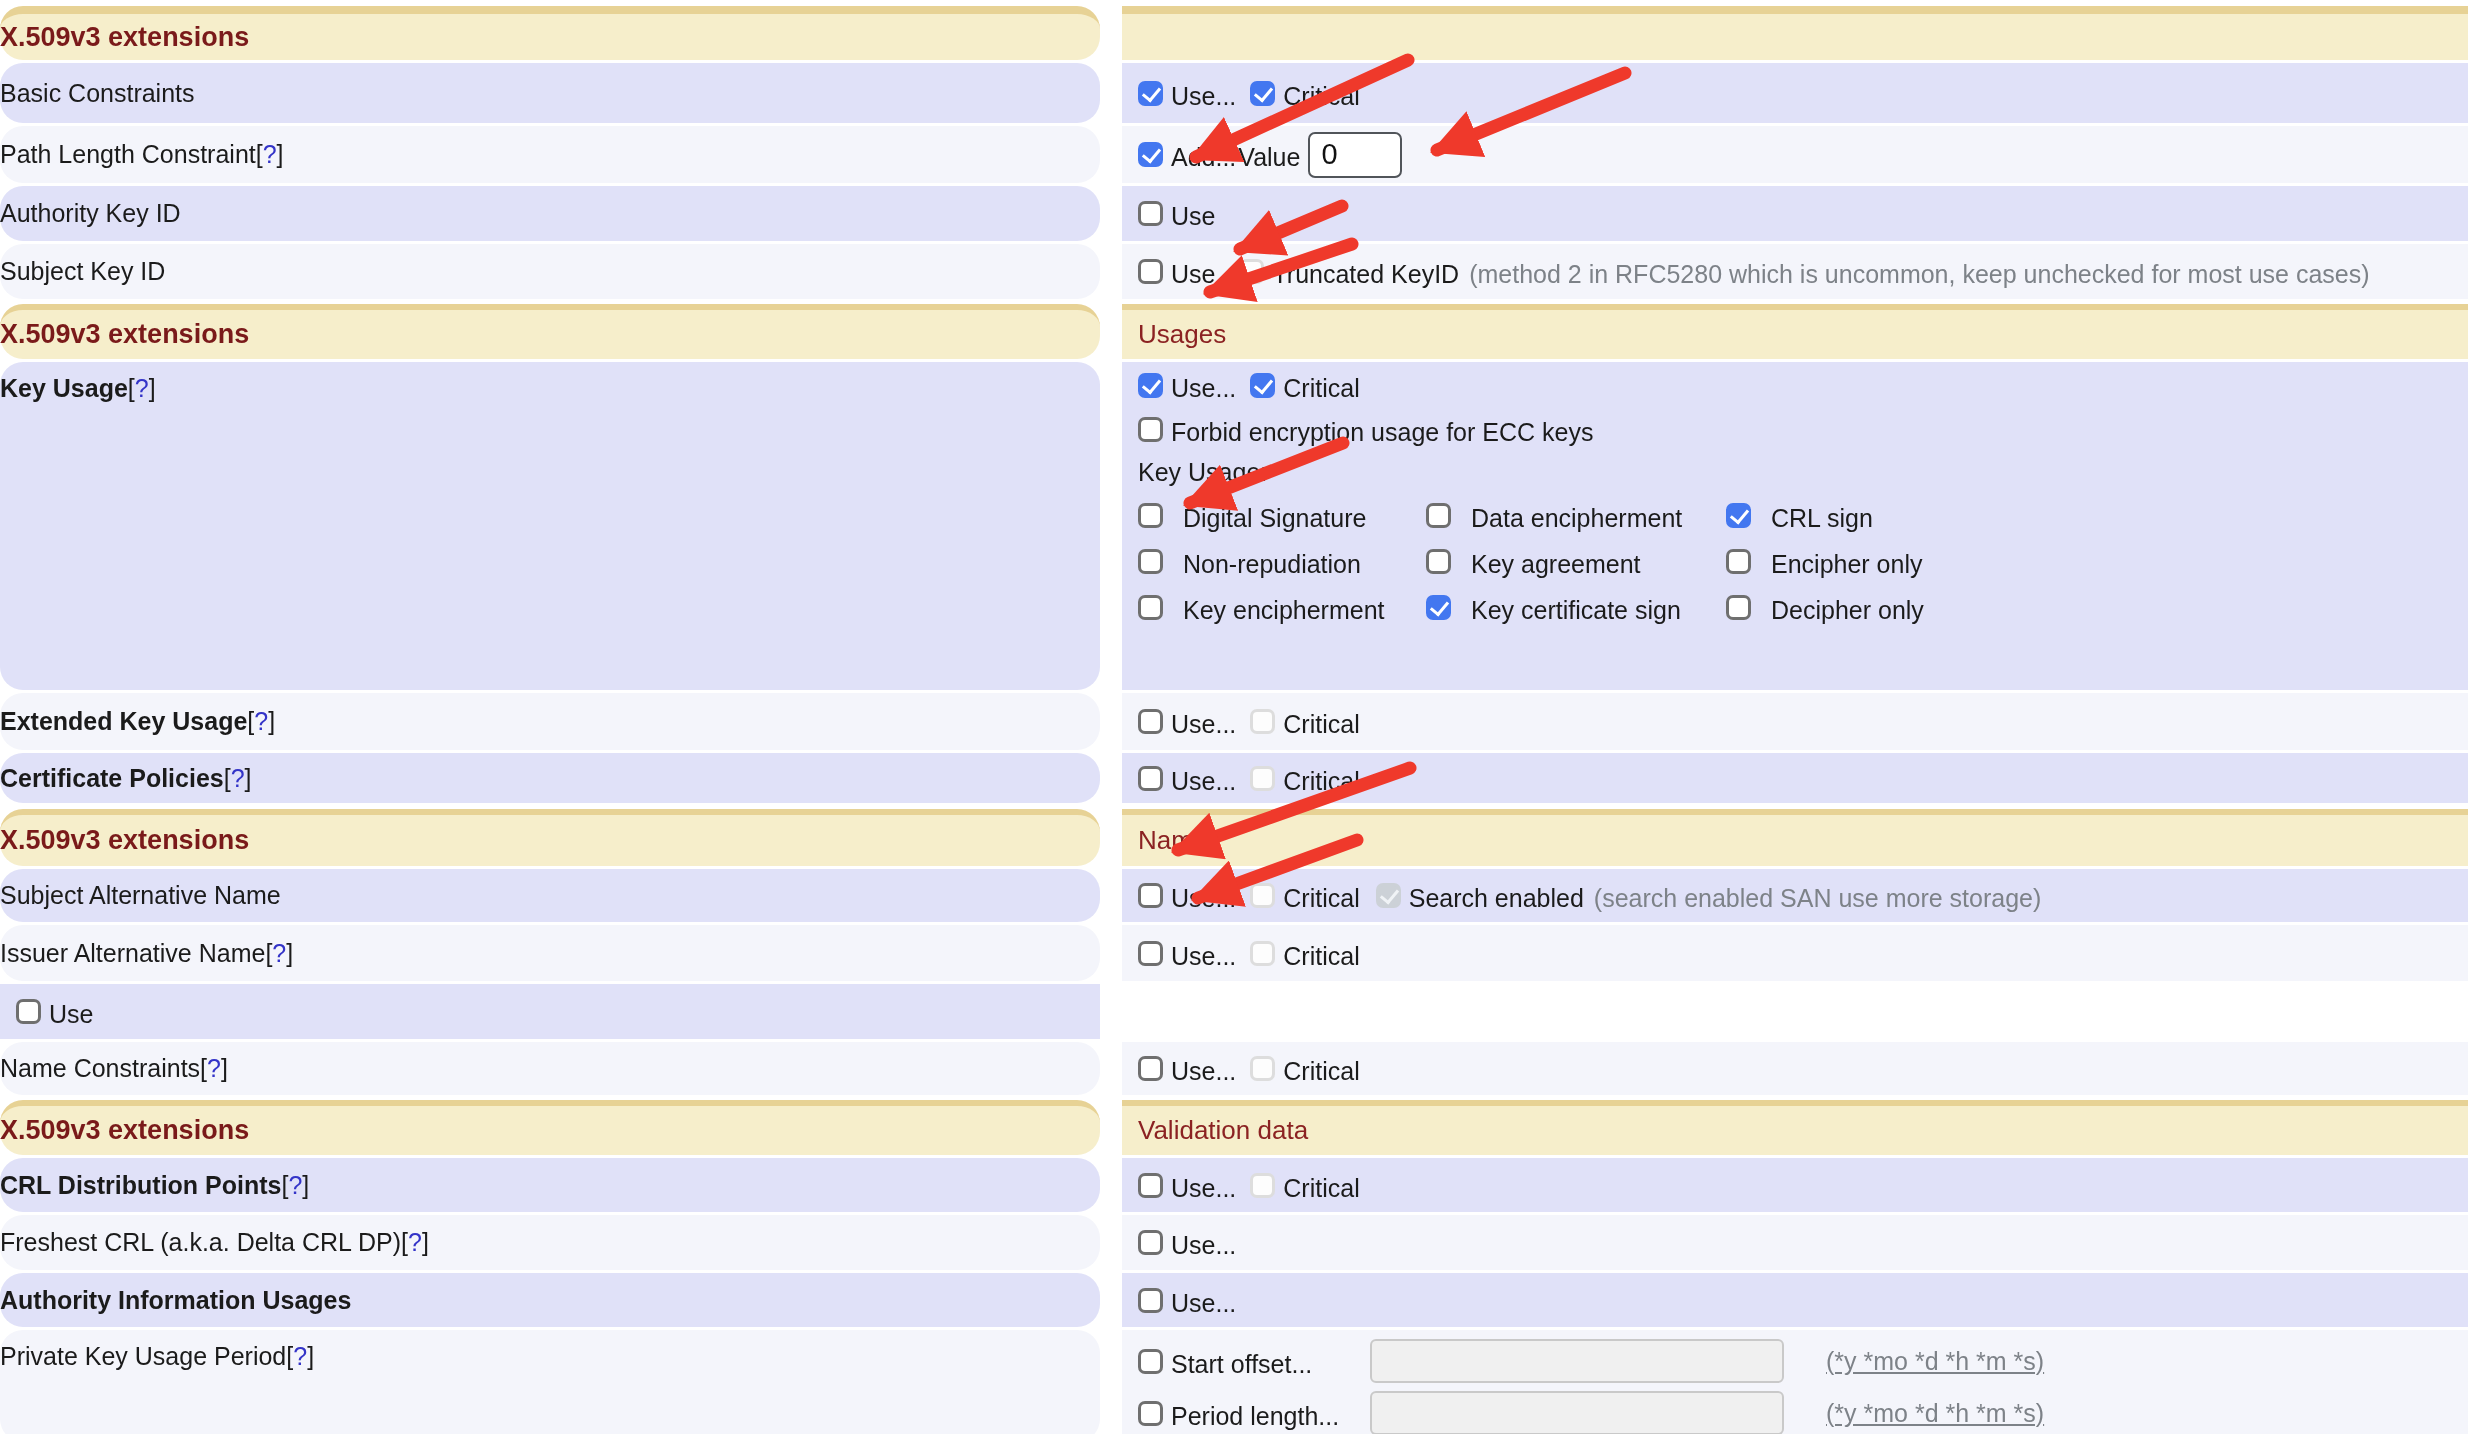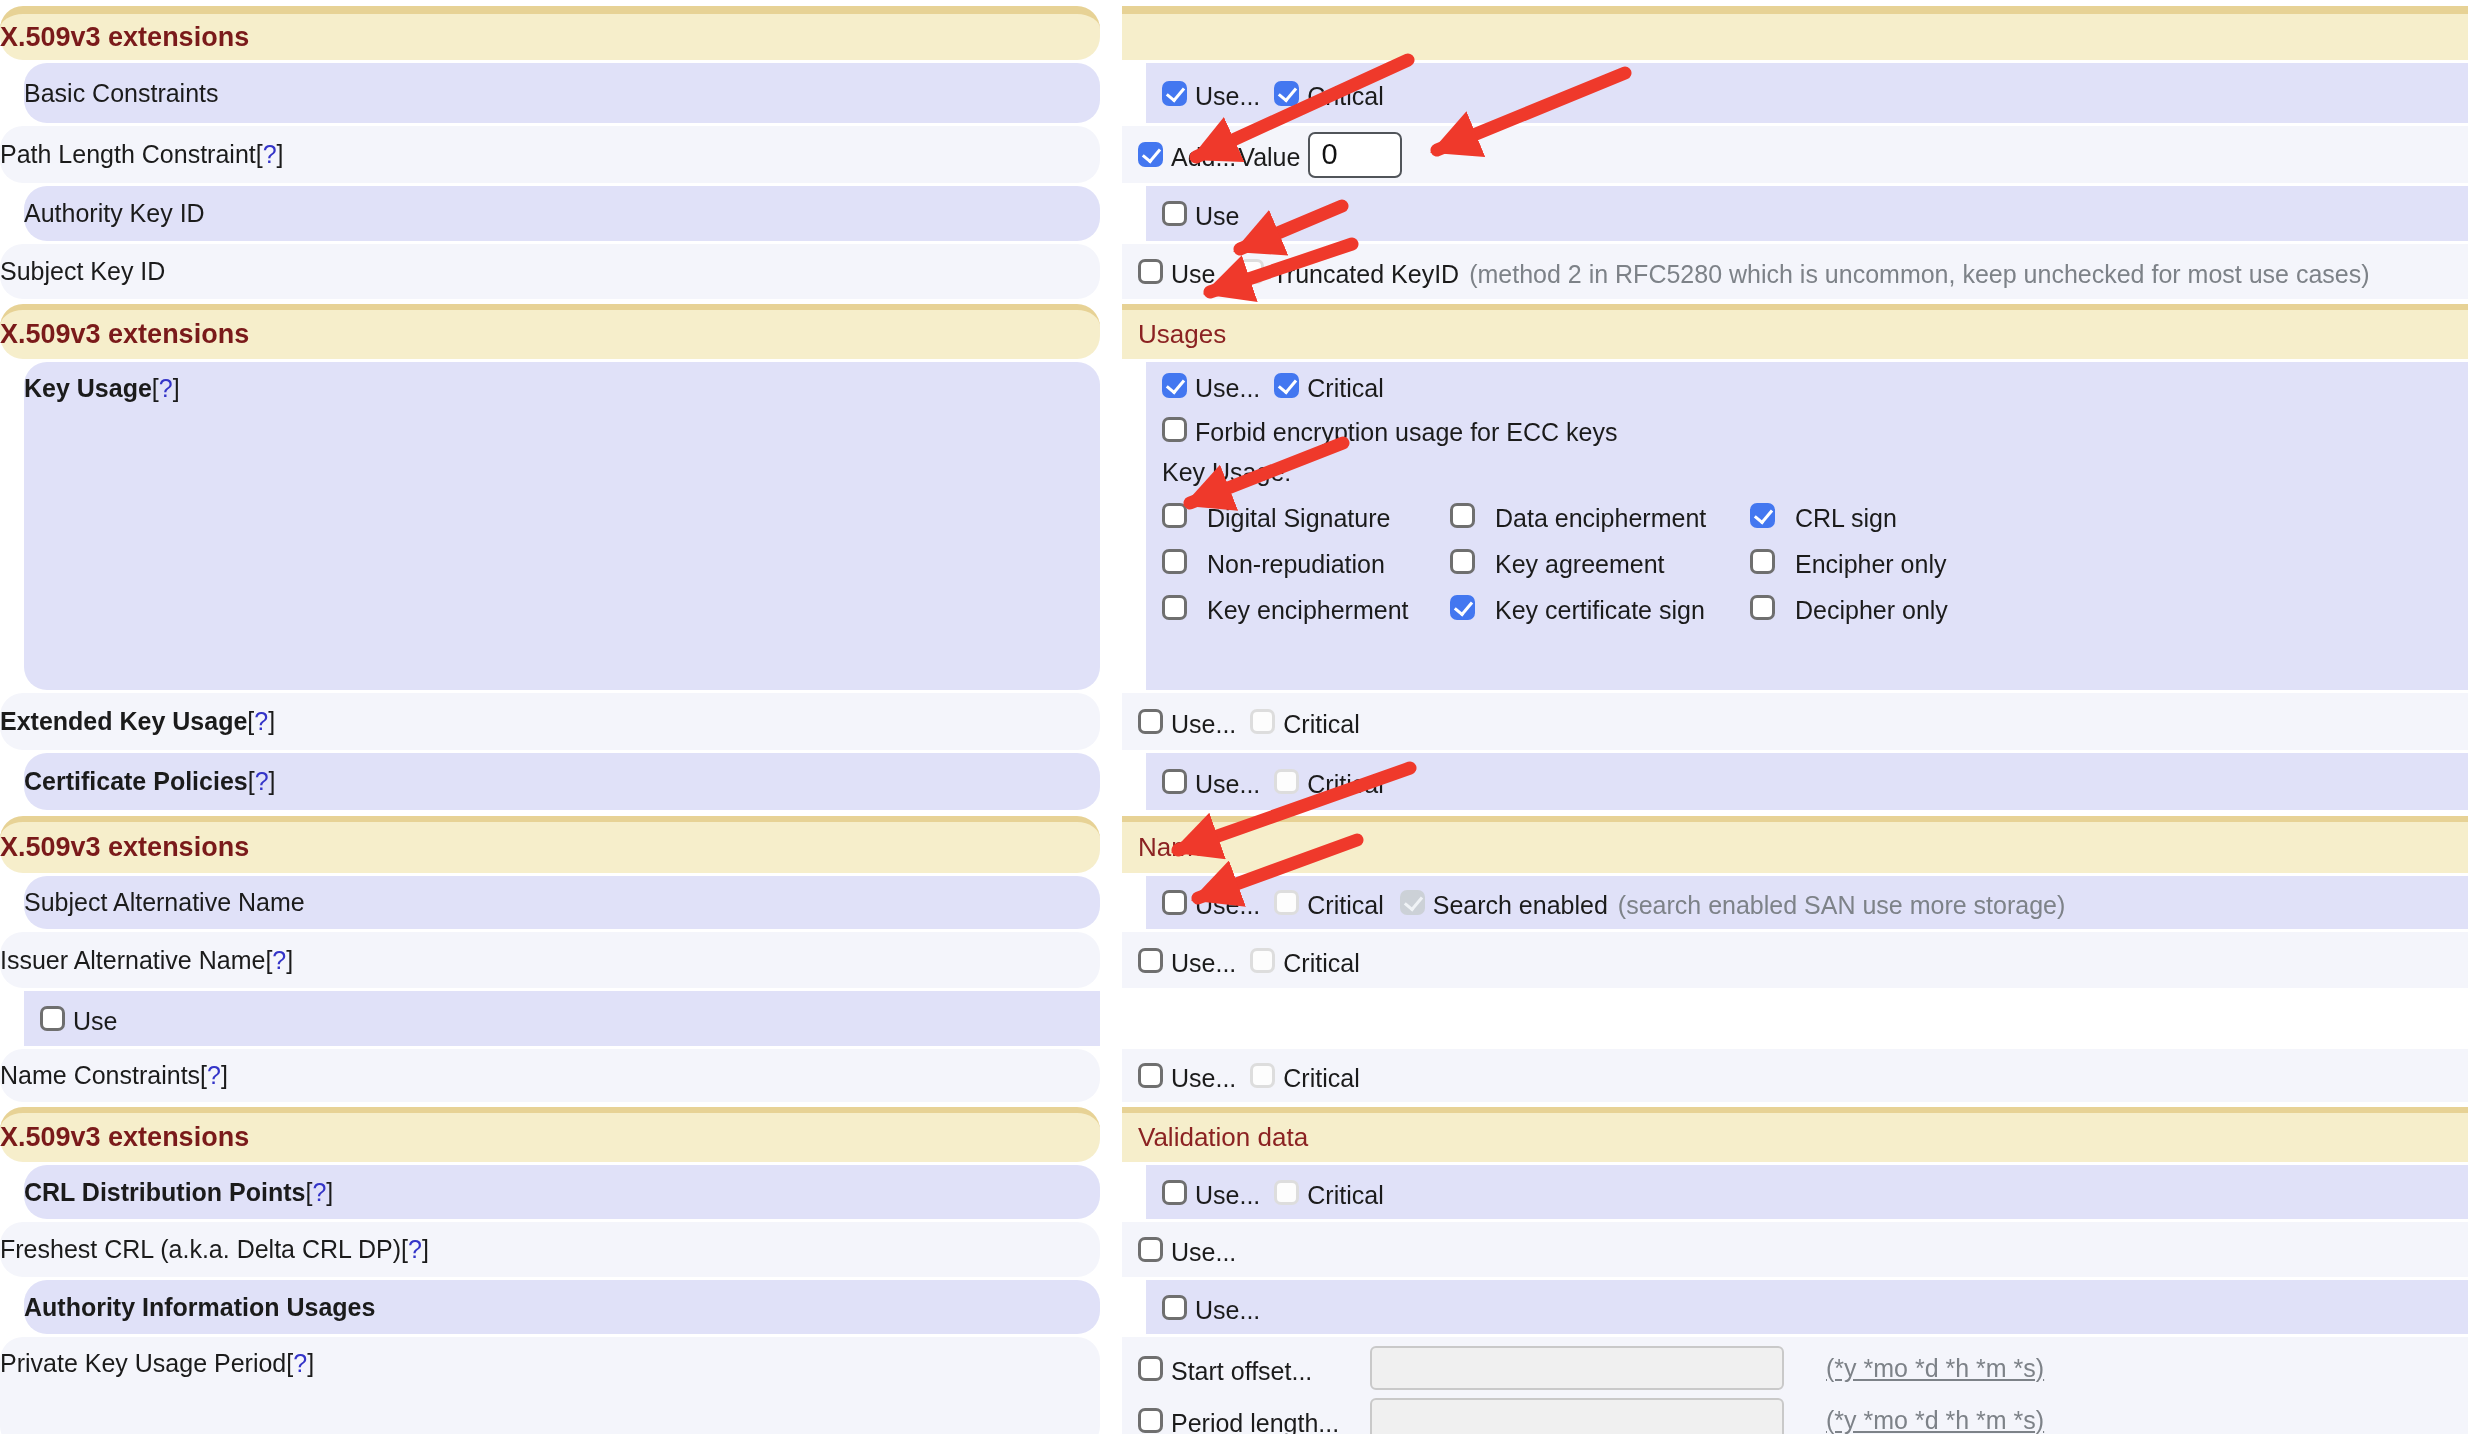--- a/index.html
+++ b/index.html
@@ -4,21 +4,21 @@
 <style>
   html,body{margin:0;padding:0;background:#ffffff;}
   body{width:2468px;height:1434px;overflow:hidden;position:relative;
        font-family:"Liberation Sans","DejaVu Sans",sans-serif;color:#1b1b1b;}
   #stage{width:2468px;height:1434px;position:relative;overflow:hidden;}
   .row{display:grid;grid-template-columns:1100px 1346px;column-gap:22px;margin-top:3px;}
   .lcell{display:flex;justify-content:flex-start;align-items:center;text-align:right;
          box-sizing:border-box;font-size:25px;border-radius:23px;}
   .rcell{display:flex;align-items:center;padding-left:16px;box-sizing:border-box;font-size:25px;}
   .row.topalign .lcell{align-items:flex-start;padding-top:12px;}
-  .lav  .lcell,.lav  .rcell{background:#e0e1f8;margin-left:24px;}
+  .lav  .lcell,.lav  .rcell{background:#e0e1f8;}
   .lite .lcell,.lite .rcell{background:#f4f5fb;}
   .hdr .lcell,.hdr .rcell{background:#f6eecb;border-top:6px solid #e7d295;box-sizing:border-box;}
   .hdr.first .lcell,.hdr.first .rcell{border-top-width:8px;}
   .hdr .lcell{font-weight:bold;font-size:27px;color:#7a1a1a;}
   .hdr .rcell{font-size:26px;color:#8b2222;}
   .b{font-weight:bold;}
   .help{white-space:nowrap;}
   .help .q{color:#3434c8;}
   
   .cb{display:inline-block;width:25px;height:25px;border:3px solid #6f6f6f;border-radius:7px;
@@ -193,21 +193,21 @@
         <span class="help"><span>[</span><span class="q">?</span><span>]</span></span>
     </div>
     <div class="rcell">
       <span class="cb"></span>
       <span class="clabel">Use...</span>
       <span class="cb dis gap14"></span>
       <span class="clabel">Critical</span>
     </div>
   </div>
 
-  <div class="row lav" style="height:57px">
+  <div class="row lav" style="height:50px">
     <div class="lcell">
       <span class="b">Certificate Policies</span>
         <span class="help"><span>[</span><span class="q">?</span><span>]</span></span>
     </div>
     <div class="rcell">
       <span class="cb"></span>
       <span class="clabel">Use...</span>
       <span class="cb dis gap14"></span>
       <span class="clabel">Critical</span>
     </div>

